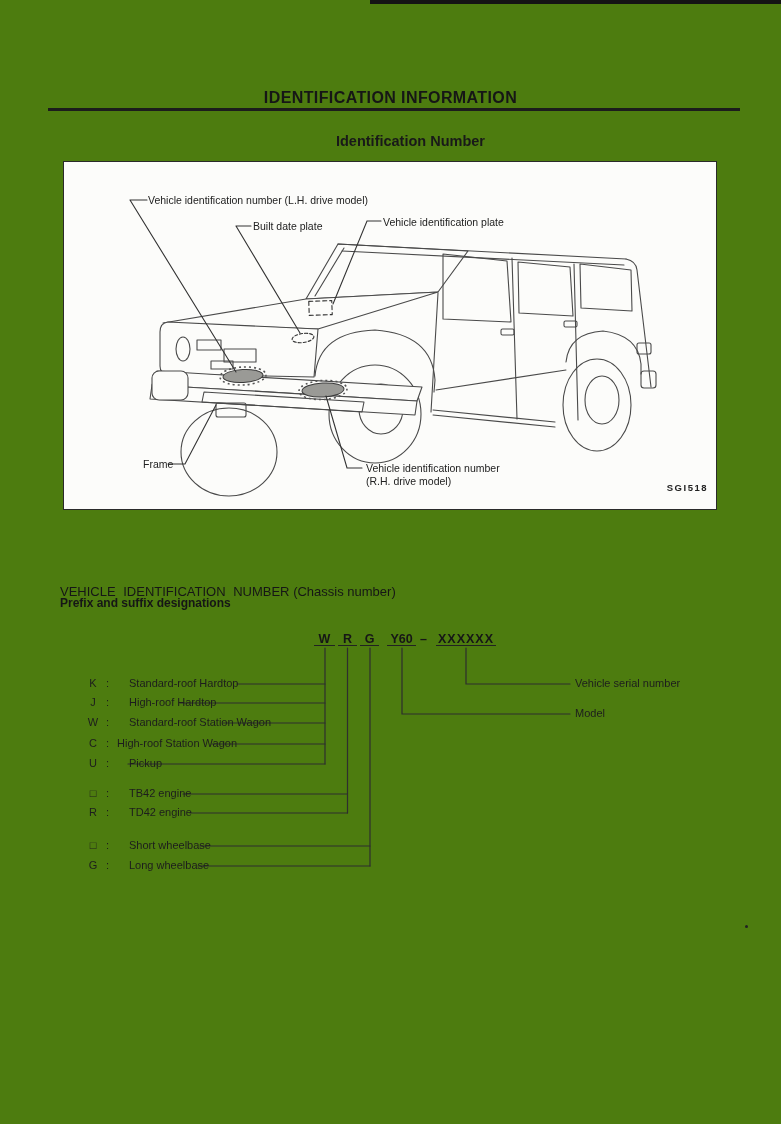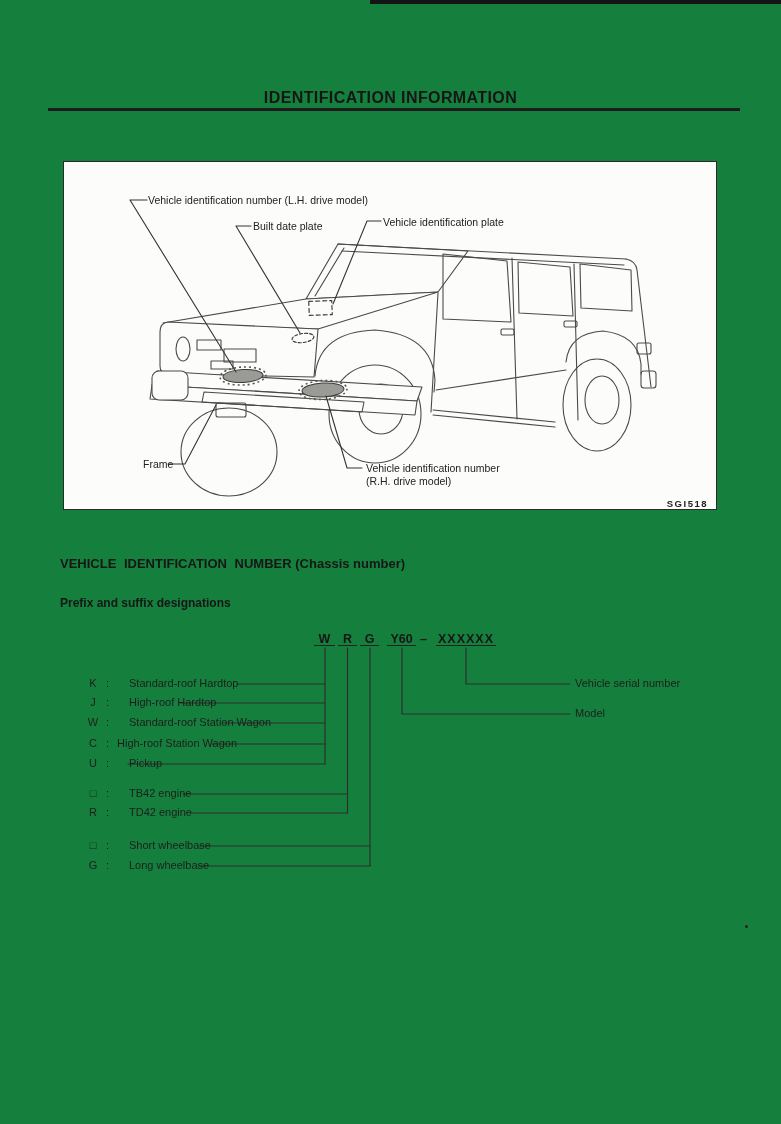--- a/index.html
+++ b/index.html
@@ -1,45 +1,45 @@
 <!DOCTYPE html>
 <html><head>
 <meta charset="utf-8">
 <style>
   * { margin:0; padding:0; box-sizing:border-box; }
   html,body { width:781px; }
   body { font-family:"Liberation Sans", sans-serif; background:#e8e8e6; }
   .page {
     position:relative; width:781px; height:1124px;
-    background:#15803d; color:#1d1d1d; overflow:hidden;
+    background:#4d7c0f; color:#1d1d1d; overflow:hidden;
   }
   .abs { position:absolute; }
 
   
   .title {
     left:0; right:0; top:89px; text-align:center;
     font-size:16px; font-weight:bold; letter-spacing:.4px; color:#161616;
   }
   .title-rule { left:48px; top:108px; width:692px; height:3px; background:#1c1c1c; }
   .subtitle {
     left:40px; right:0; top:133px; text-align:center;
     font-size:14.5px; font-weight:bold; color:#191919;
   }
 
   
   .figure-box {
     left:63px; top:161px; width:654px; height:349px;
     border:1.6px solid #2a2a2a; background:#fcfcfa;
   }
   .fig-label { position:absolute; font-size:10.5px; color:#222; white-space:nowrap; line-height:12.5px; }
-  .fig-code  { position:absolute; right:8px; bottom:0; font-size:9.5px; font-weight:bold; letter-spacing:1.5px; color:#222; }
+  .fig-code  { position:absolute; right:8px; bottom:16px; font-size:9.5px; font-weight:bold; letter-spacing:1.5px; color:#222; }
 
   
   .sec-h {
-    left:60px; top:556px; font-size:13px; font-weight:bold; color:#161616;
+    left:60px; top:584px; font-size:13px; font-weight:normal; color:#161616;
   }
   .sec-h .wide { word-spacing:4px; }
   .sec-sub { left:60px; top:596px; font-size:12px; font-weight:bold; color:#161616; }
 
   
   .code-char {
     position:absolute; top:633px; height:13px; text-align:center;
     font-size:12.5px; font-weight:bold; color:#161616; line-height:13px;
     border-bottom:1.6px solid #222; padding-bottom:1px;
   }
@@ -62,20 +62,21 @@
 </style>
 </head>
 <body>
 
 <div class="page">
 
   <div class="abs top-strip"></div>
 
   <div class="abs title">IDENTIFICATION INFORMATION</div>
   <div class="abs title-rule"></div>
+  <div class="abs subtitle">Identification Number</div>
 
   <div class="abs figure-box">
     <svg viewBox="0 0 654 349" width="654" height="349">
       <g fill="none" stroke="#4a4a4a" stroke-width="1.1" stroke-linejoin="round" stroke-linecap="round">
 
         <ellipse cx="165" cy="290" rx="48" ry="44"></ellipse>
         <ellipse cx="311" cy="252" rx="46" ry="49"></ellipse>
         <ellipse cx="317" cy="247" rx="22" ry="25"></ellipse>
         <ellipse cx="533" cy="243" rx="34" ry="46"></ellipse>
         <ellipse cx="538" cy="238" rx="17" ry="24"></ellipse>

